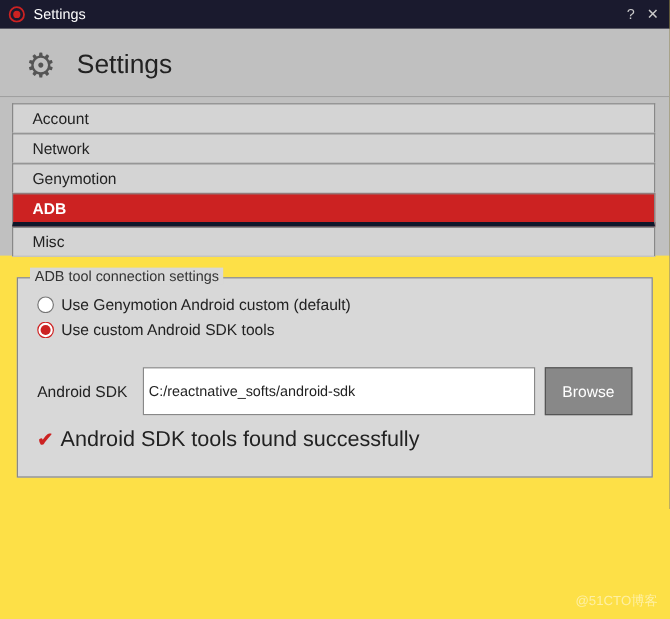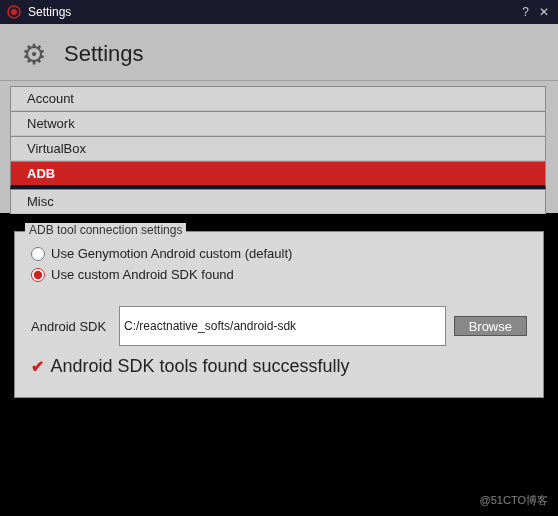--- a/index.html
+++ b/index.html
@@ -106,21 +106,21 @@
     .tab.active {
       background: #cc2222;
       color: #ffffff;
       border-bottom: 4px solid #0f172a;
       font-weight: bold;
     }
 
     
     .content-area {
       flex: 1;
-      background: #000000;
+      background: #fde047;
       padding: 10px 14px 24px 14px;
     }
 
     
     .group-box {
       border: 1px solid #888;
       background: #d8d8d8;
       padding: 14px 16px 20px 16px;
       position: relative;
       margin-top: 8px;
@@ -170,21 +170,21 @@
       flex: 1;
       height: 40px;
       border: 1px solid #888;
       background: #ffffff;
       font-size: 12px;
       padding: 0 4px;
       color: #222;
       outline: none;
     }
     .browse-btn {
-      height: 20px;
+      height: 40px;
       padding: 0 14px;
       background: #888888;
       border: 1px solid #555;
       color: #ffffff;
       font-size: 13px;
       cursor: pointer;
     }
 
     
     .success-row {
@@ -234,38 +234,38 @@
 <div class="window">
 
   <div class="window-header">
     <div class="gear-icon">⚙</div>
     <span class="window-title-text">Settings</span>
   </div>
 
   <div class="tabs-bar">
     <div class="tab">Account</div>
     <div class="tab">Network</div>
-    <div class="tab">VirtualBox</div>
+    <div class="tab">Genymotion</div>
     <div class="tab active">ADB</div>
     <div class="tab">Misc</div>
   </div>
 
   <div class="content-area">
 
     <div class="group-box">
       <span class="group-box-legend">ADB tool connection settings</span>
 
       <div class="radio-row">
         <input type="radio" class="radio-input" name="adb-mode" id="radio1" style="">
         <label class="radio-label" for="radio1">Use Genymotion Android custom (default)</label>
       </div>
 
       <div class="radio-row">
         <input type="radio" class="radio-input" name="adb-mode" id="radio2" checked="" style="">
-        <label class="radio-label" for="radio2">Use custom Android SDK found</label>
+        <label class="radio-label" for="radio2">Use custom Android SDK tools</label>
       </div>
 
       <div class="sdk-row">
         <span class="sdk-label">Android SDK</span>
         <input type="text" class="sdk-input" value="C:/reactnative_softs/android-sdk" style="">
         <button class="browse-btn">Browse</button>
       </div>
 
       <div class="success-row">
         <span class="checkmark-icon">✔</span>

